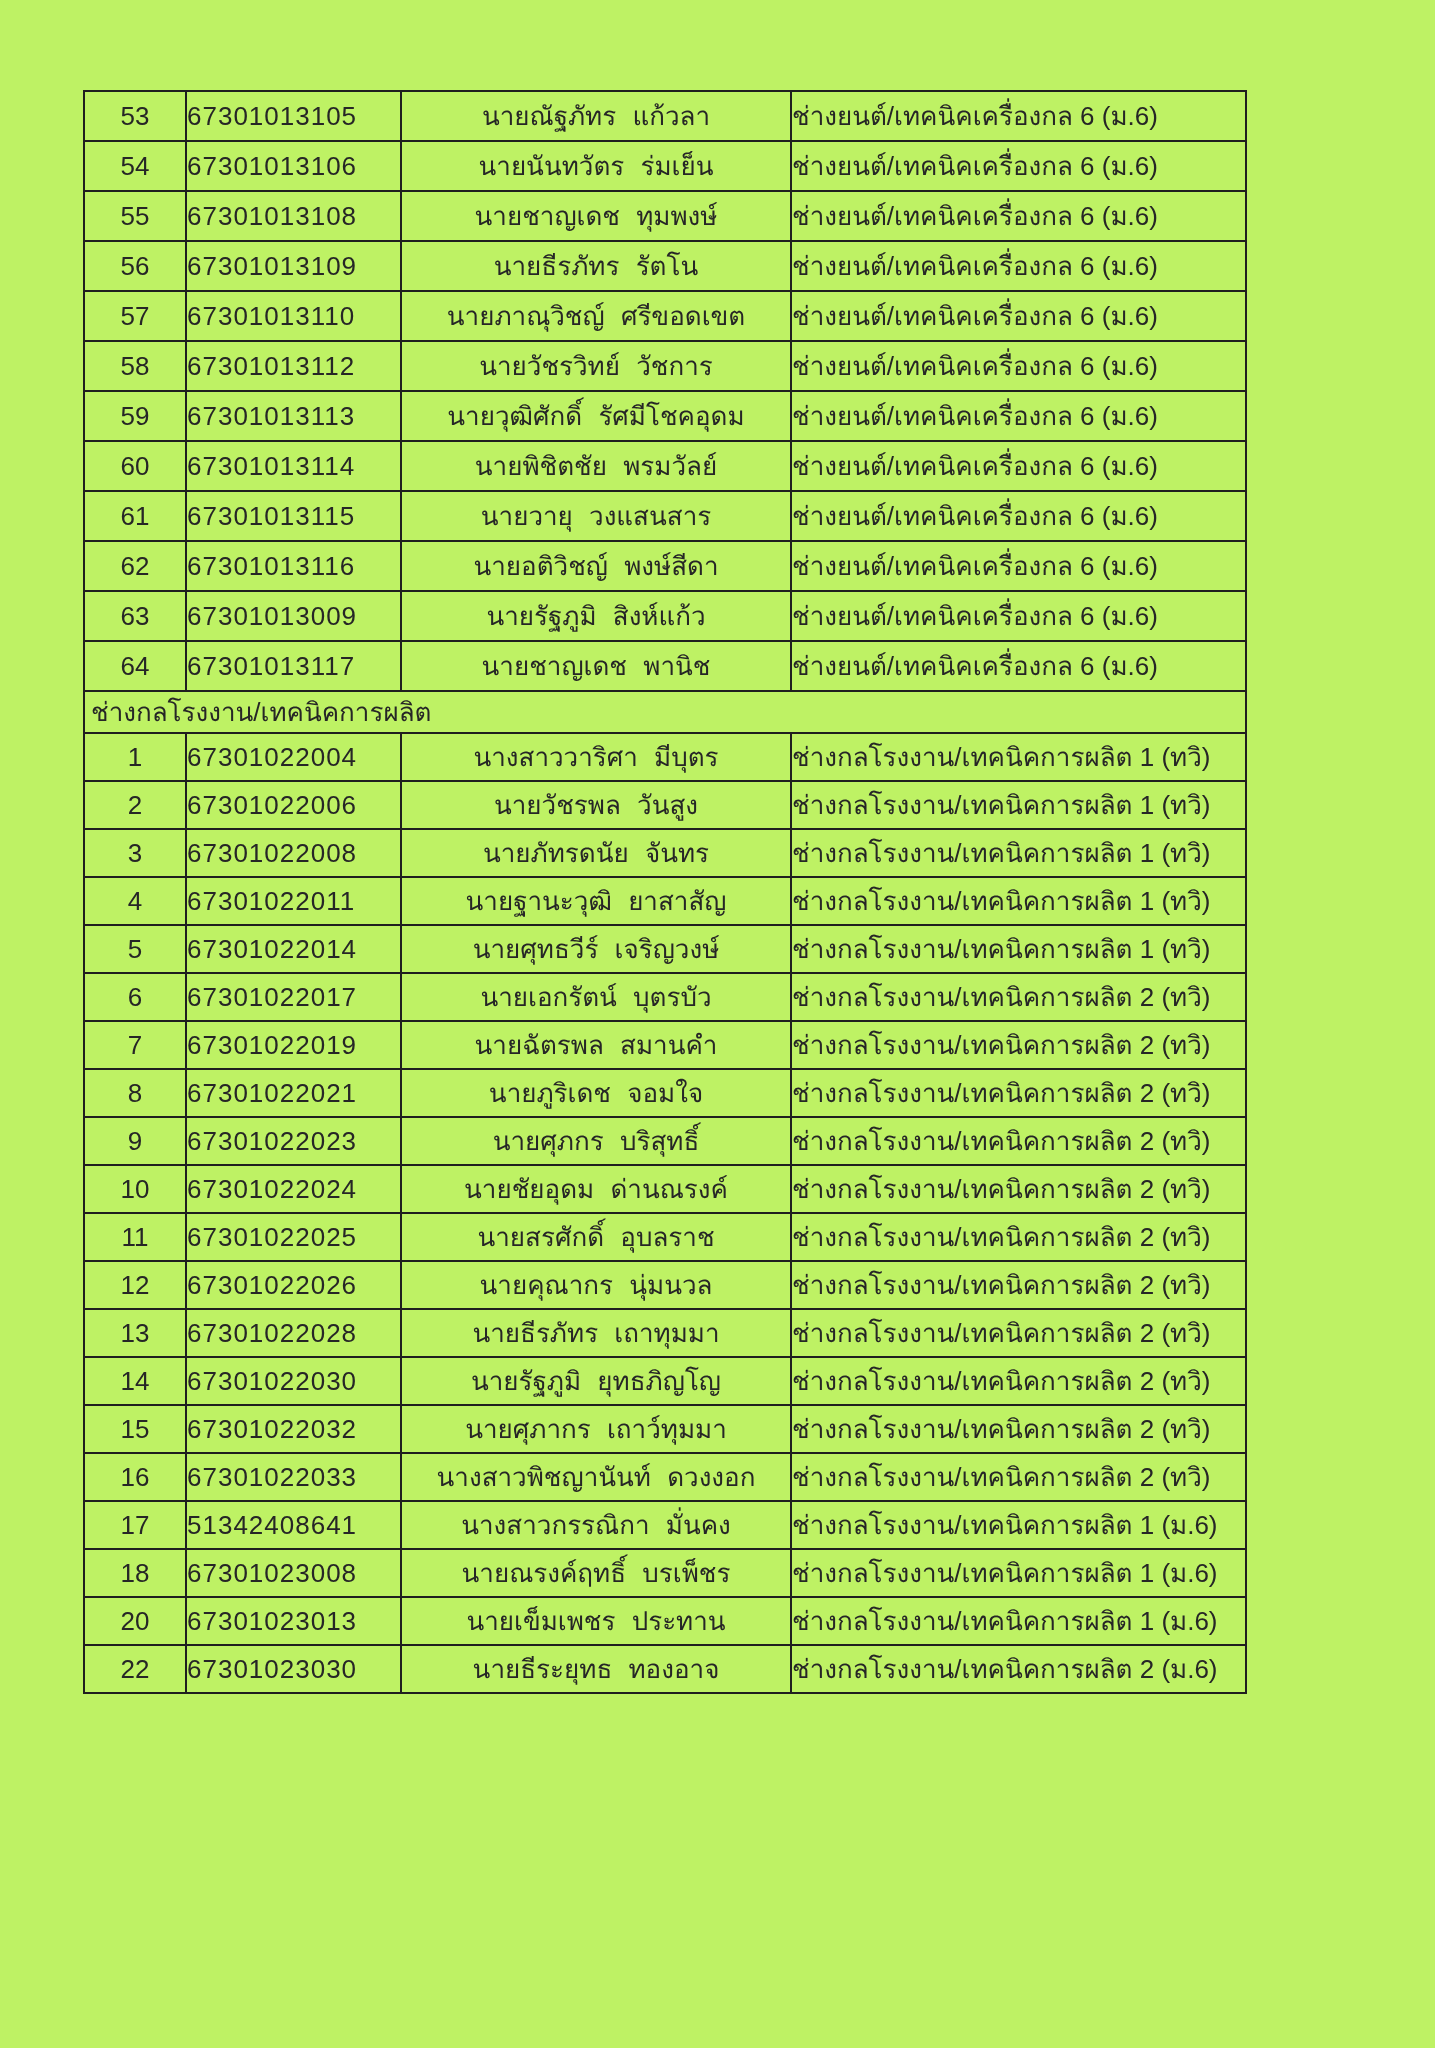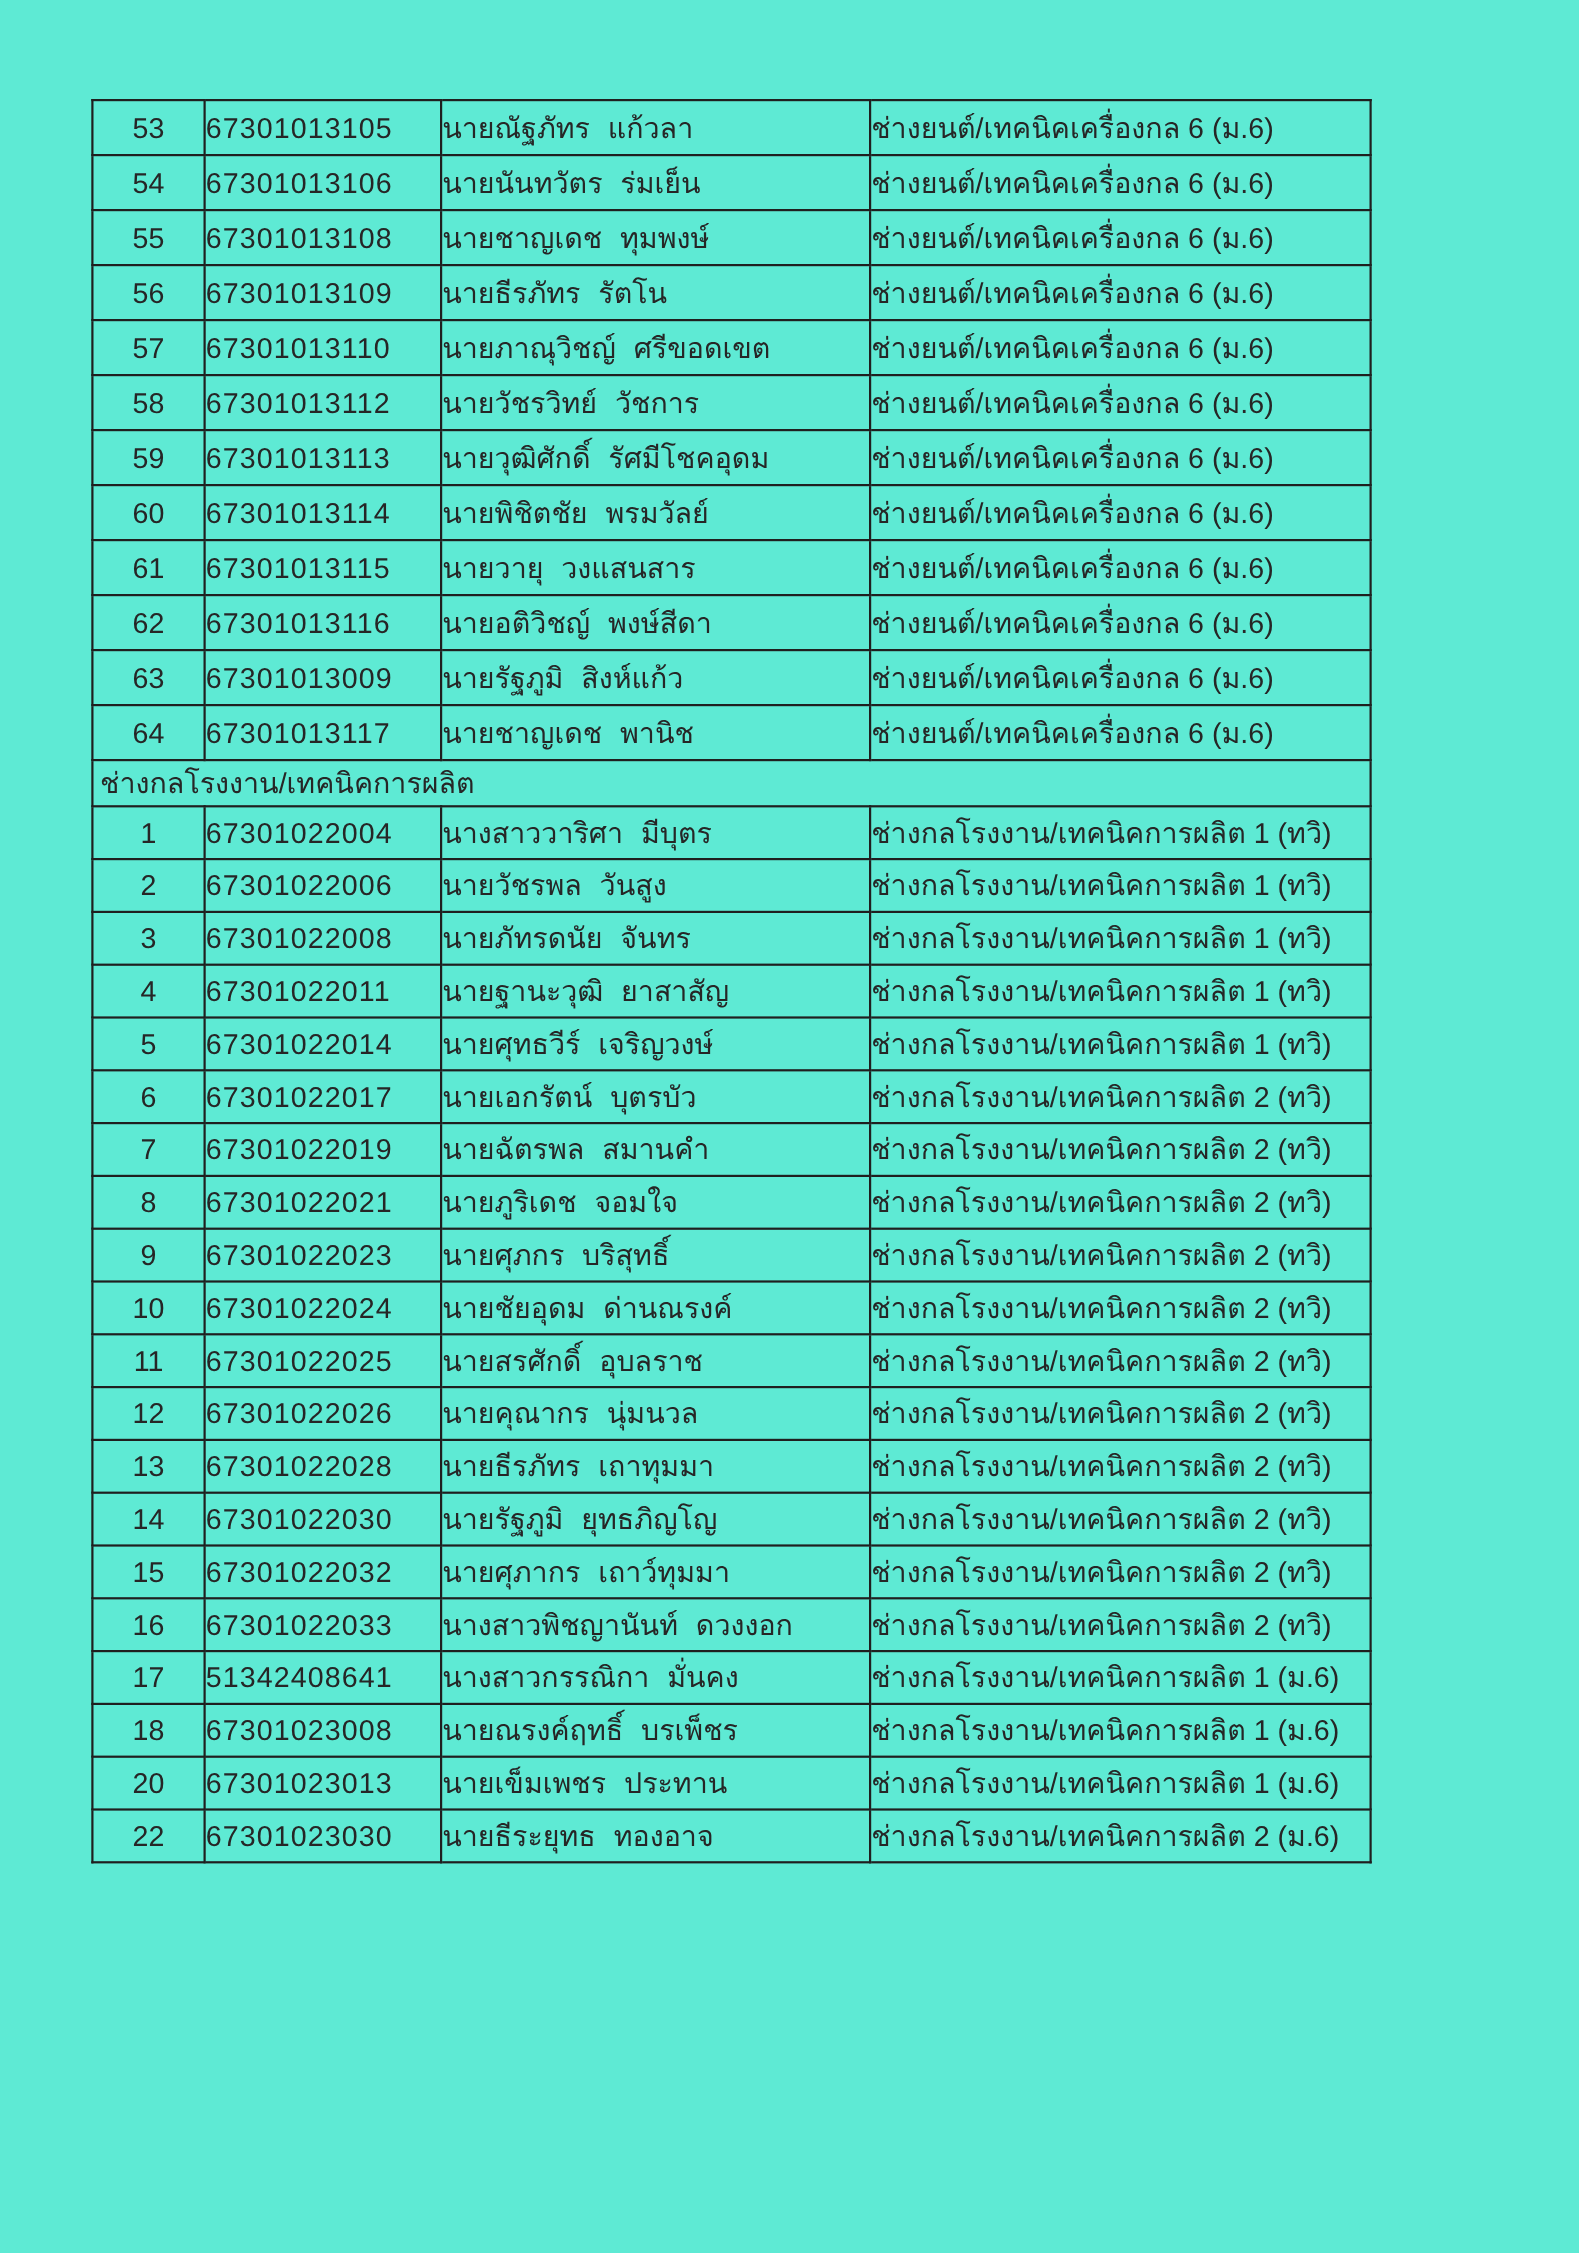--- a/index.html
+++ b/index.html
@@ -5,21 +5,21 @@
   html, body {
     margin: 0;
     padding: 0;
     background: #ffffff;
     font-family: "Liberation Sans", "DejaVu Sans", sans-serif;
   }
   .sheet {
     position: relative;
     width: 1435px;
     height: 2048px;
-    background: #5eead4;
+    background: #bef264;
     overflow: hidden;
   }
   table.roster {
     position: absolute;
     left: 83px;
     top: 90px;
     width: 1162px;
     border-collapse: collapse;
     table-layout: fixed;
     color: #262626;
@@ -36,21 +36,21 @@
   tr.data-row.s1 td { height: 48px; }
   tr.data-row.s2 td { height: 46px; }
   tr.section-row td {
     height: 40px;
     padding-left: 6px;
     font-size: 26px;
     margin-left: 46px;
   }
   td.c-no   { text-align: center; }
   td.c-id   { padding-left: 13px; letter-spacing: 1px; }
-  td.c-name { padding-left: 10px; word-spacing: 9px; }
+  td.c-name { padding-left: 10px; word-spacing: 9px; text-align: center; }
   td.c-prog { padding-left: 8px; font-size: 25px; }
 </style>
 </head>
 <body>
 
 <div class="sheet">
   <table class="roster" id="roster-table">
     <colgroup>
       <col style="width:102px">
       <col style="width:215px">

